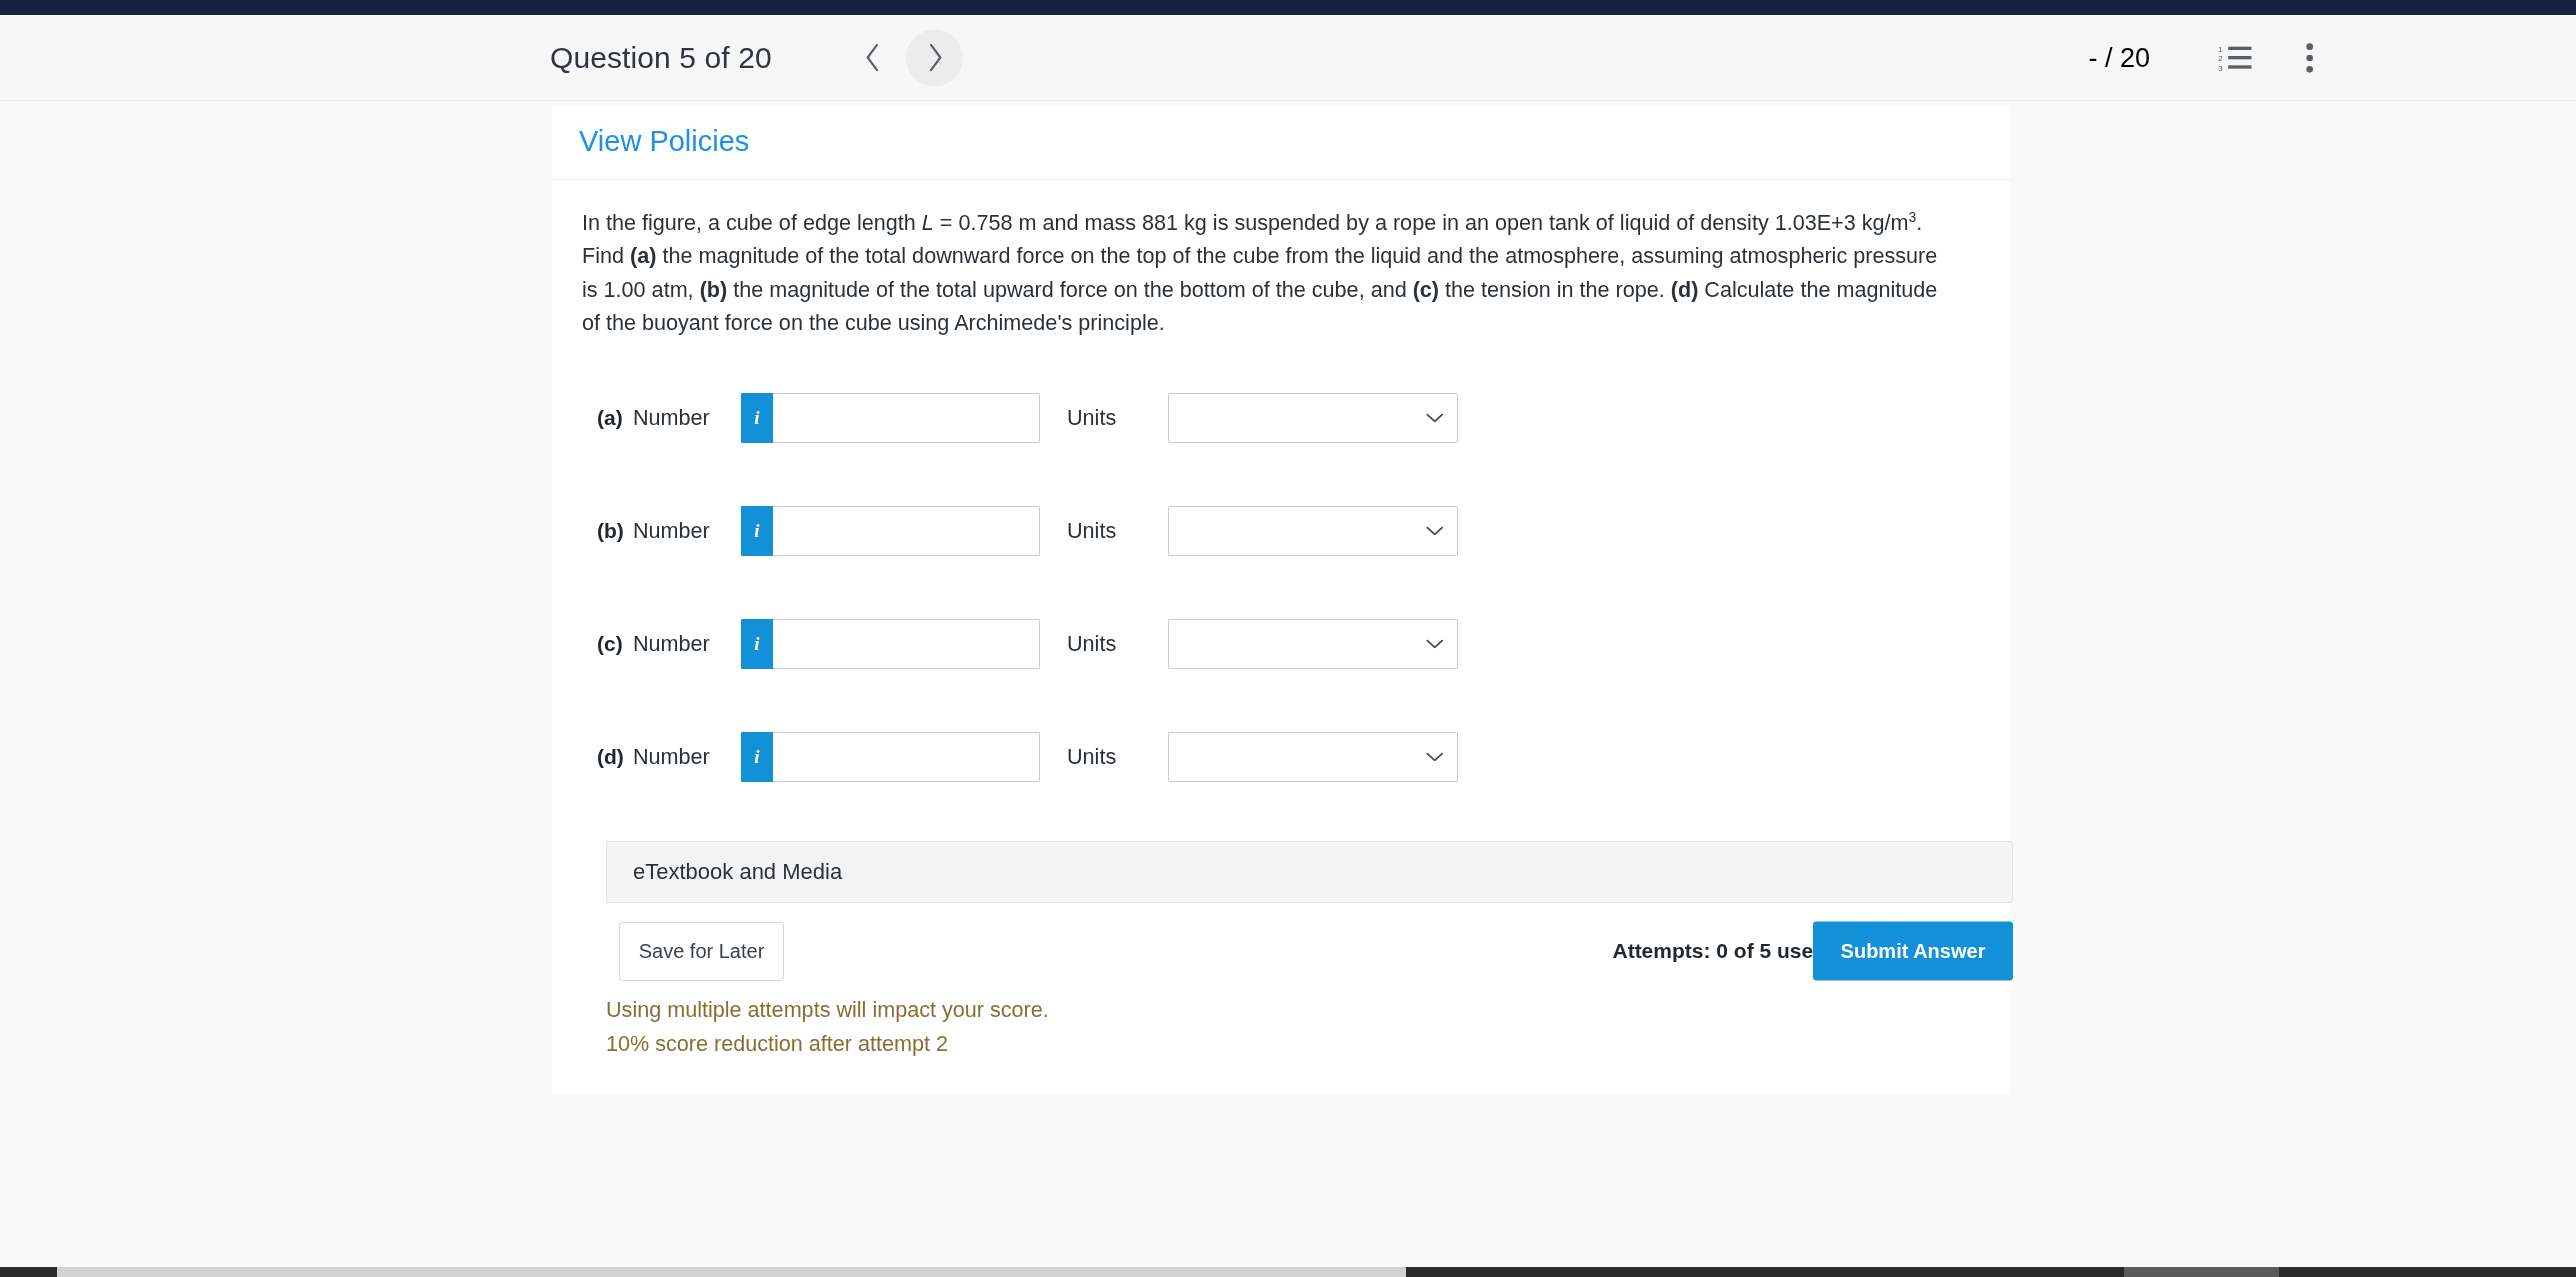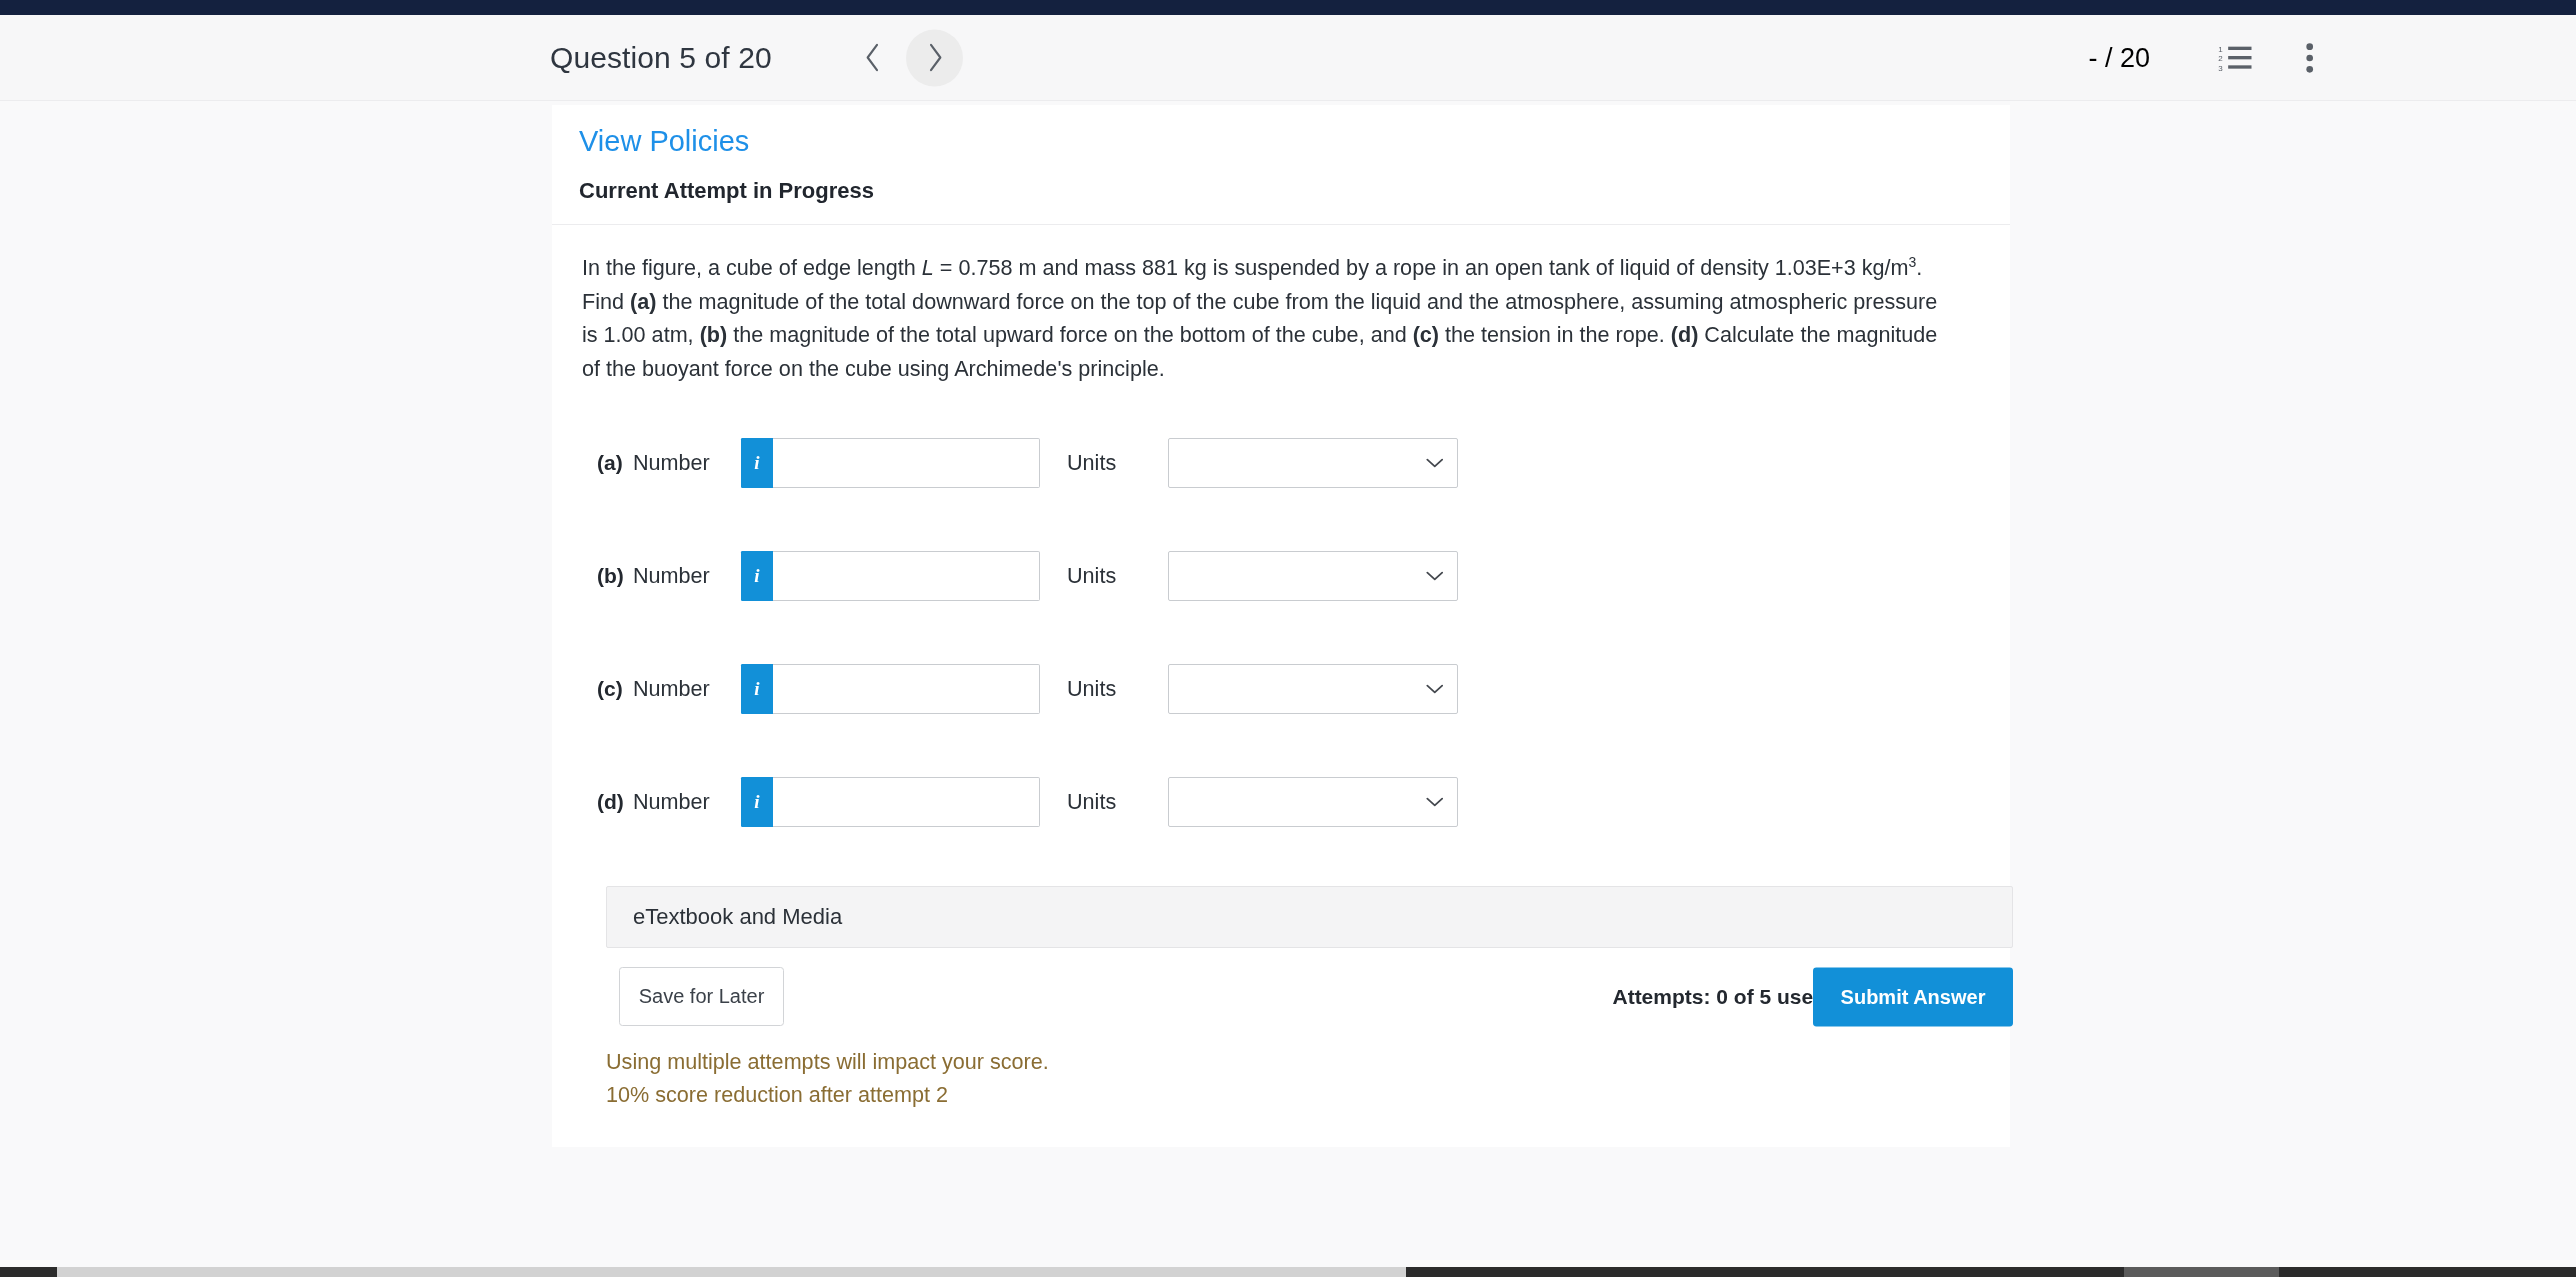--- a/index.html
+++ b/index.html
@@ -284,21 +284,21 @@
     background: #1290d8;
     border: none;
     border-radius: 3.4px;
     color: #ffffff;
     font-size: 20px;
     font-weight: bold;
     cursor: pointer;
     font-family: "Liberation Sans", sans-serif;
   }
   .warns {
-    margin: 17px 0 0 24px;
+    margin: 11px 0 0 24px;
     padding-bottom: 35px;
   }
   .warn {
     font-size: 21.6px;
     color: #8a6d33;
     line-height: 1.55;
   }
 
   
   .hscroll {
@@ -368,21 +368,20 @@
         <circle cx="7" cy="41" r="5" fill="#5a6068"></circle>
       </svg>
     </div>
   </div>
 </div>
 
 <div class="card">
 
   <div class="card-head">
     <a class="view-policies" href="#">View Policies</a>
-    <div class="attempt-title">Current Attempt in Progress</div>
   </div>
 
   <div class="card-body">
 
     <div class="qtext"><span>In the figure, a cube of edge length </span><i>L</i><span> = 0.758 m and mass 881 kg is suspended by a rope in an open tank of liquid of density 1.03E+3 kg/m</span><sup>3</sup><span>. Find </span><b>(a)</b><span> the magnitude of the total downward force on the top of the cube from the liquid and the atmosphere, assuming atmospheric pressure is 1.00 atm, </span><b>(b)</b><span> the magnitude of the total upward force on the bottom of the cube, and </span><b>(c)</b><span> the tension in the rope. </span><b>(d)</b><span> Calculate the magnitude of the buoyant force on the cube using Archimede's principle.</span></div>
 
     <div class="answers">
 
       <div class="arow">
         <div class="alabel">(a)</div>

